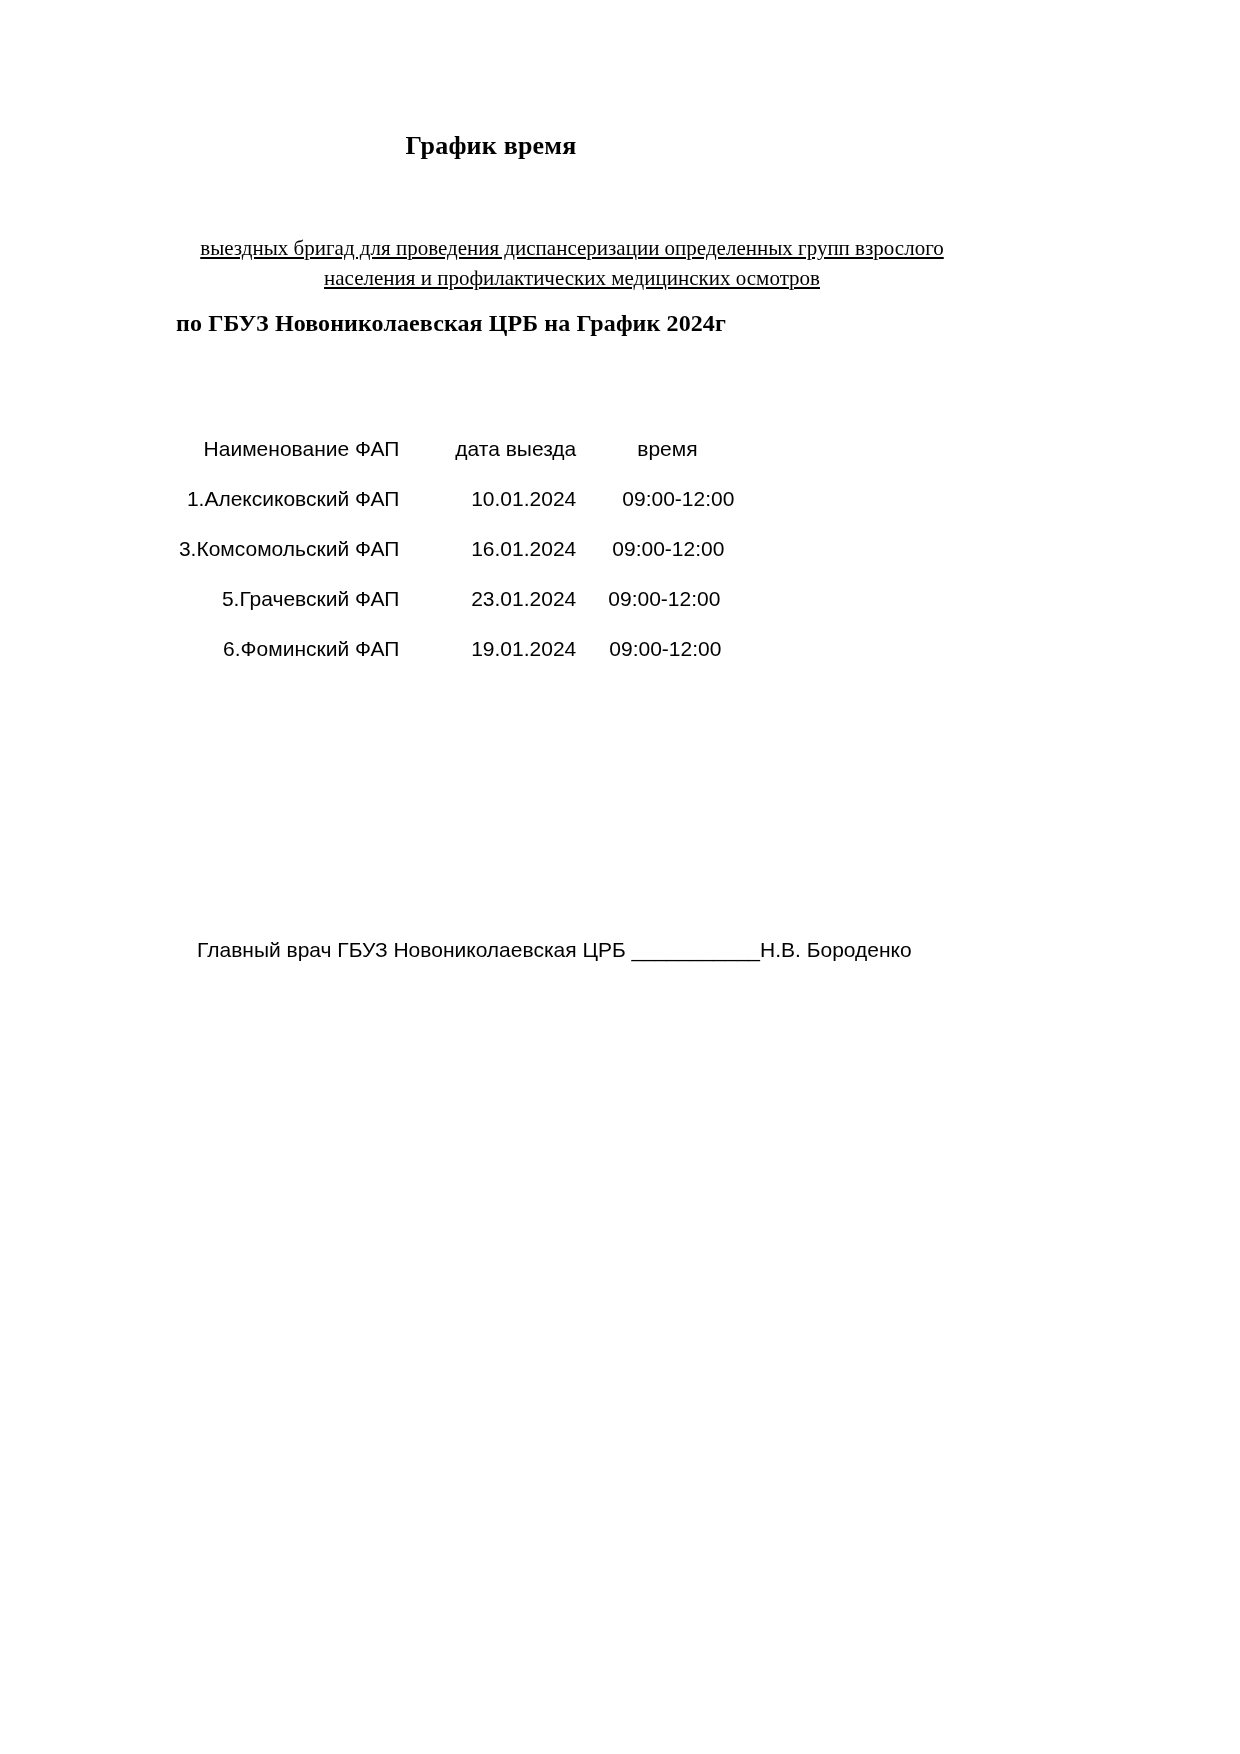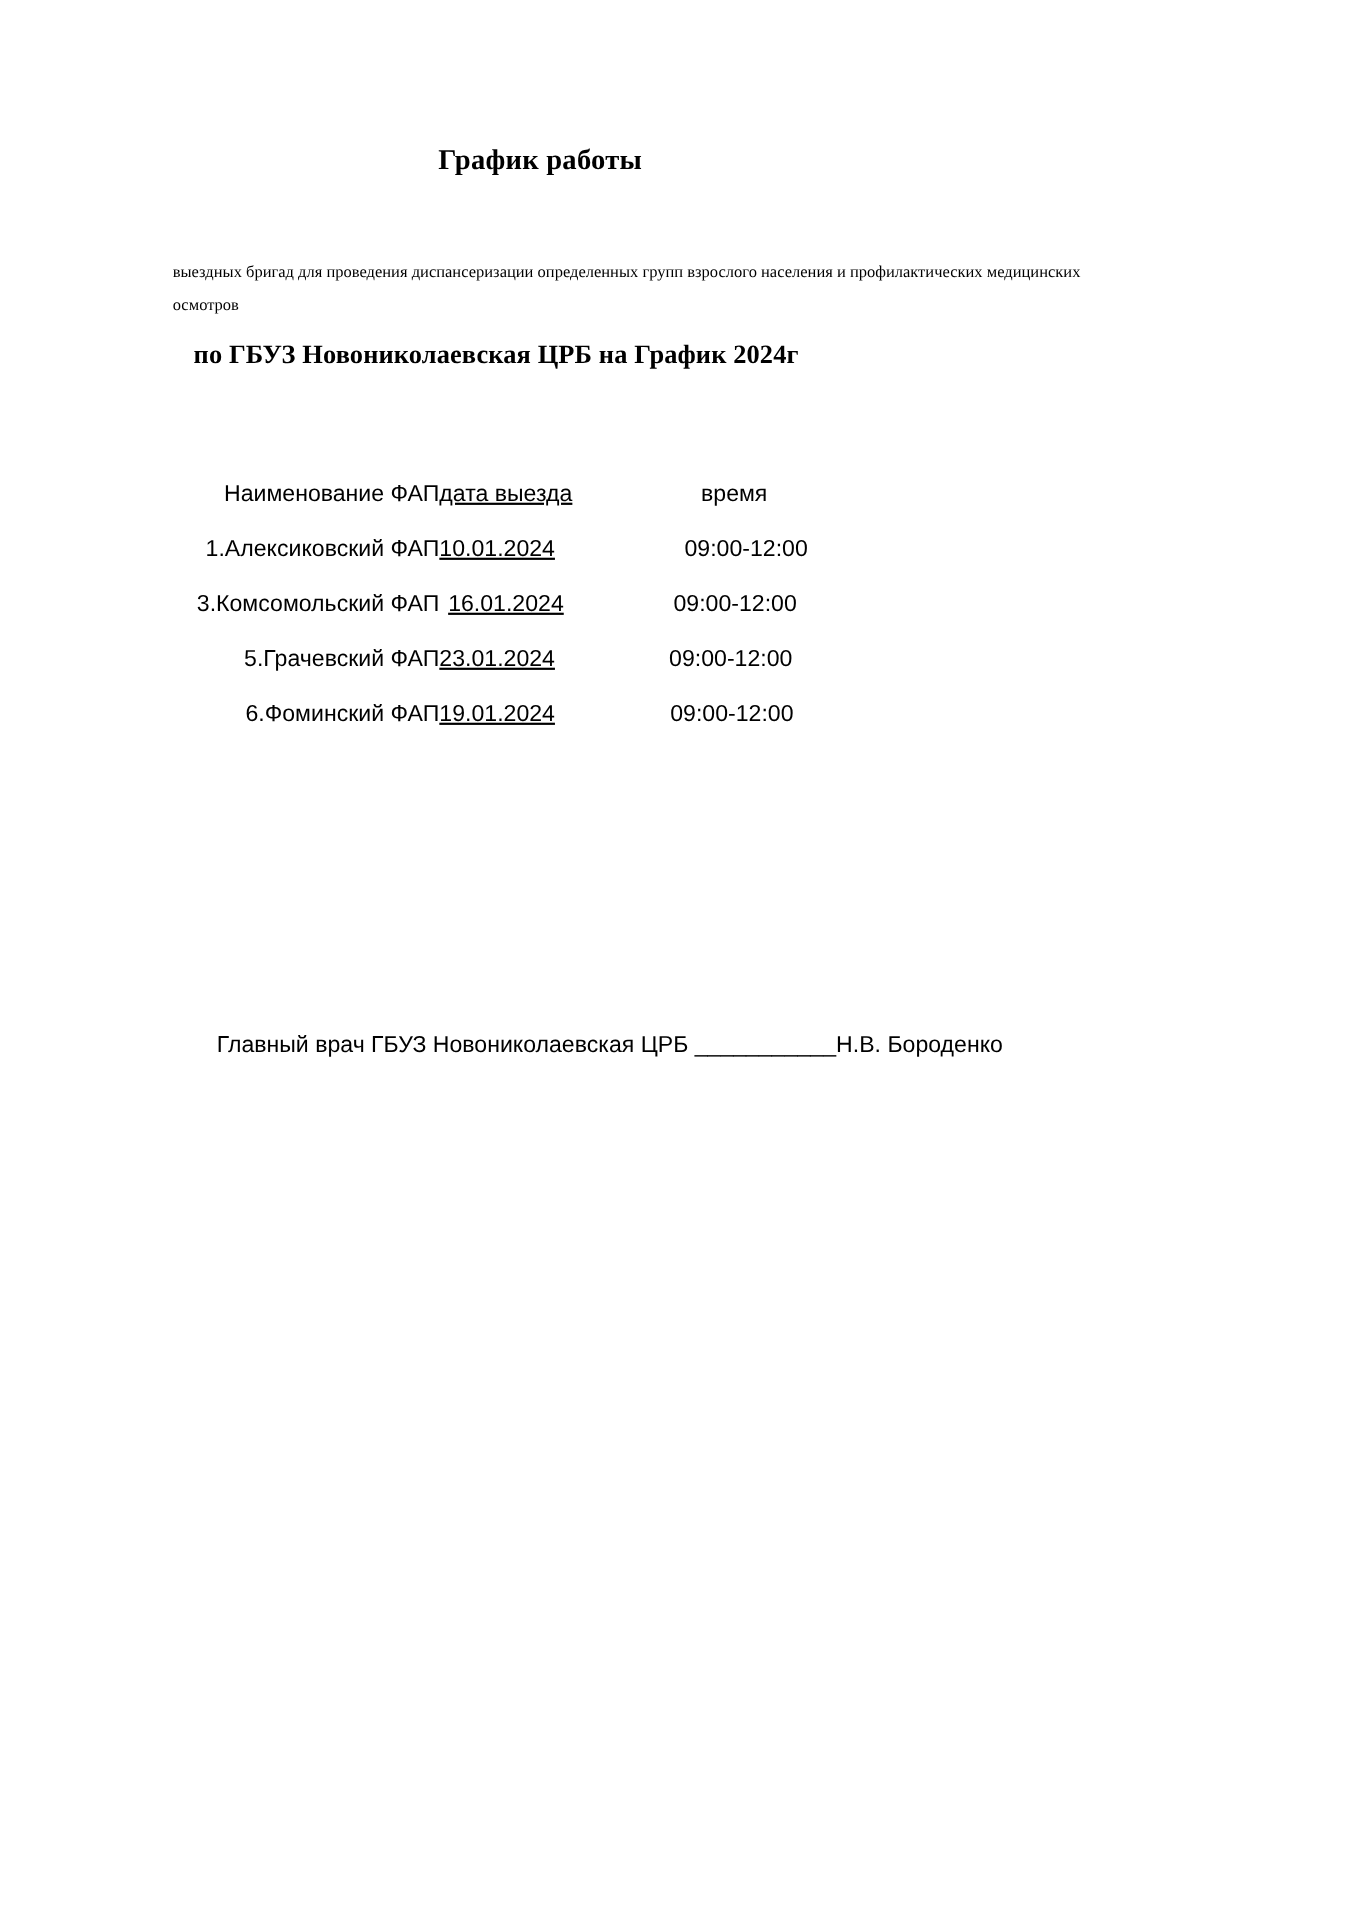--- a/index.html
+++ b/index.html
@@ -39,24 +39,25 @@
     padding-right: 258px;
     box-sizing: border-box;
   }
 
   .intro {
     position: absolute;
     left: 157px;
     top: 233px;
     width: 830px;
     font-family: "Liberation Serif", serif;
-    font-size: 15px;
+    font-size: 21px;
     line-height: 30px;
     font-weight: normal;
-    text-align: left;
+    text-align: center;
+    text-decoration: underline;
   }
 
   .org-line {
     position: absolute;
     left: 176px;
     top: 310px;
     font-family: "Liberation Serif", serif;
     font-size: 24px;
     font-weight: bold;
     letter-spacing: 0.1px;
@@ -76,21 +77,21 @@
   .schedule td, .schedule th {
     padding: 0;
     border: 0;
     font-weight: normal;
     vertical-align: baseline;
     white-space: nowrap;
   }
   .schedule tr { height: 50px; }
 
   .col-name   { width: 252px; text-align: right; }
-  .col-date   { width: 196px; text-align: left; text-decoration: underline; }
+  .col-date   { width: 196px; text-align: right; }
   .col-time   { width: 190px; text-align: left; }
 
   .hdr .col-name { padding-left: 1px; }
   .hdr .col-date { padding-left: 0px; }
   .hdr .col-time { padding-left: 61px; }
 
   
   .r1 .col-date { padding-left: 0px; }
   .r1 .col-time { padding-left: 46px; }
   .r2 .col-date { padding-left: 0px; }
@@ -114,21 +115,21 @@
     font-family: "Liberation Sans", sans-serif;
     font-size: 21px;
     white-space: pre;
   }
 </style>
 </head>
 <body>
 
 <div class="page">
 
-  <div class="doc-title">График работы</div>
+  <div class="doc-title">График время</div>
 
   <div class="intro">выездных бригад  для  проведения диспансеризации определенных групп  взрослого населения и профилактических медицинских осмотров</div>
 
   <div class="org-line">по ГБУЗ Новониколаевская ЦРБ на График 2024г</div>
 
   <table class="schedule">
     <thead>
       <tr class="hdr">
         <th class="col-name">Наименование ФАП</th>
         <th class="col-date">дата выезда</th>

